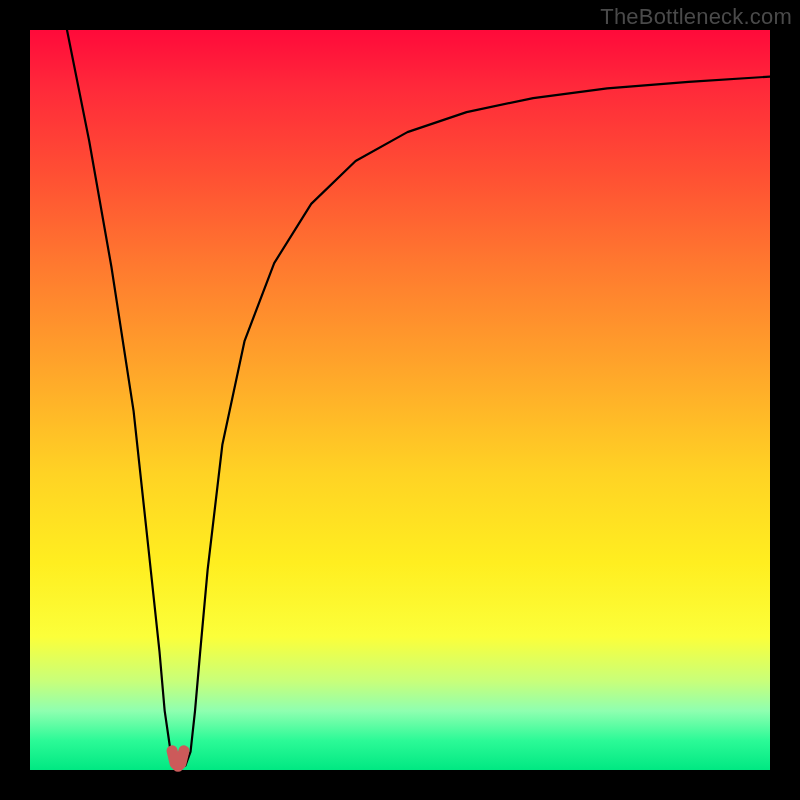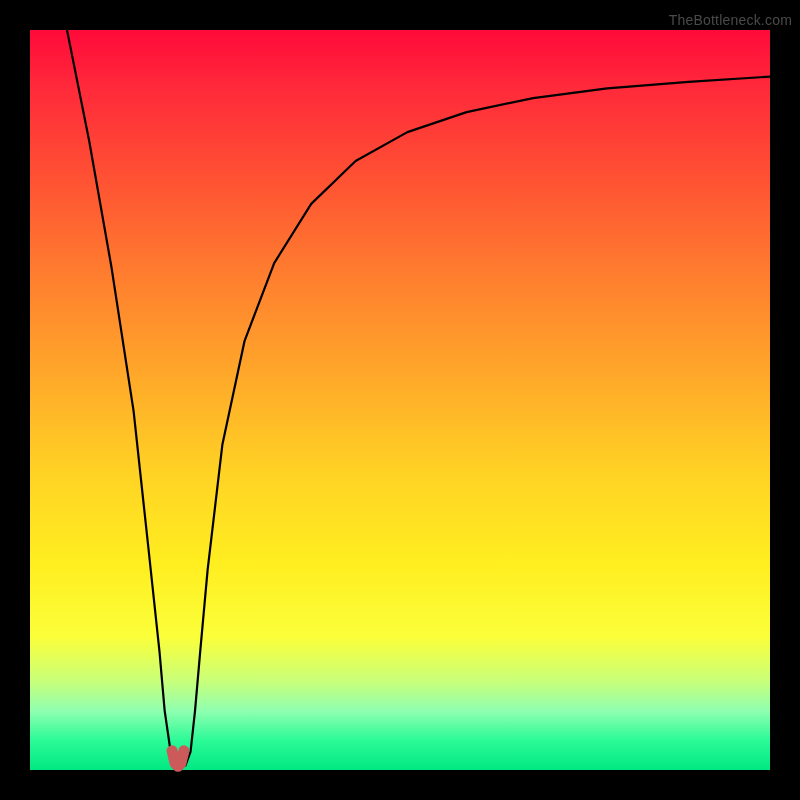--- a/index.html
+++ b/index.html
@@ -36,24 +36,24 @@
       #ffee20 72%,
       #fbff3a 82%,
       #c8ff7a 88%,
       #8fffb0 92%,
       #2cfa97 96%,
       #00e882 100%
     );
   }
   .watermark {
     position: absolute;
-    top: 12px;
+    top: 4px;
     right: 8px;
     color: #4a4a4a;
-    font-size: 14px;
+    font-size: 22px;
     font-weight: 500;
     letter-spacing: 0.2px;
   }
   svg.curve-layer {
     position: absolute;
     left: 0;
     top: 0;
     width: 740px;
     height: 740px;
     overflow: visible;

